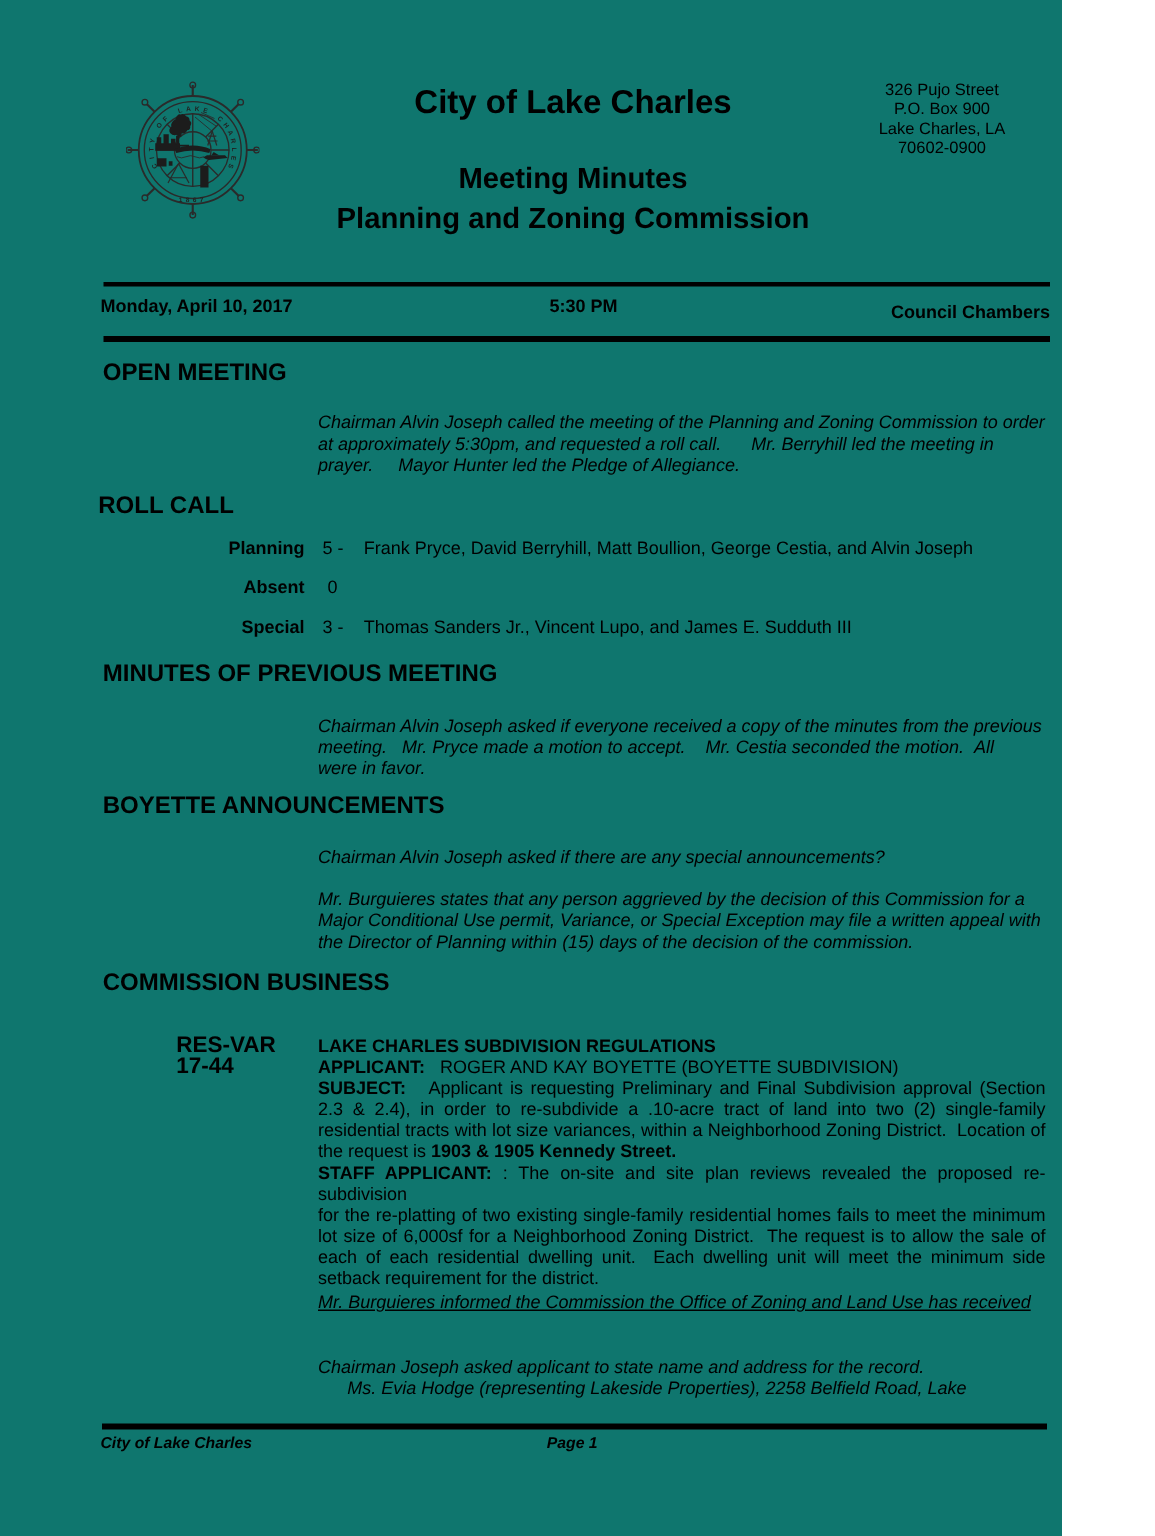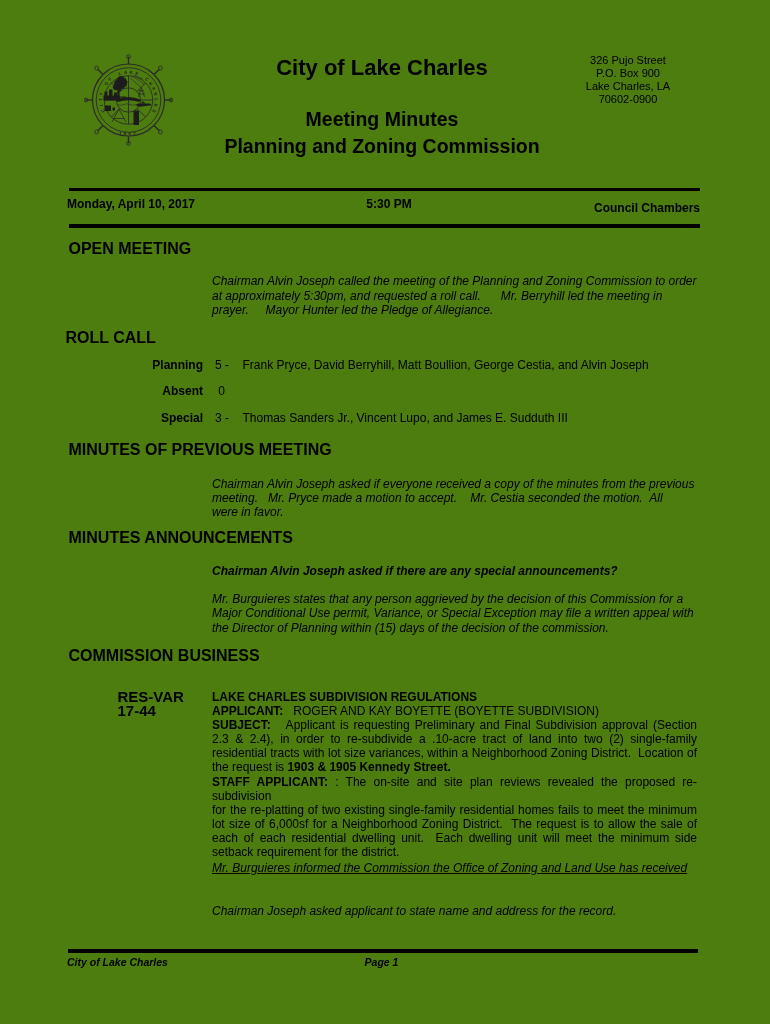--- a/index.html
+++ b/index.html
@@ -1,16 +1,16 @@
 <!DOCTYPE html>
 <html><head>
 <meta charset="utf-8">
 <style>
   html,body{margin:0;padding:0;background:#ffffff;}
-  #page{position:relative;width:770px;height:1024px;background:#4d7c0f;overflow:hidden;
+  #page{position:relative;width:708px;height:1024px;background:#0f766e;overflow:hidden;
         font-family:"Liberation Sans",sans-serif;color:#000;}
   .abs{position:absolute;}
   .b{font-weight:bold;}
   .i{font-style:italic;}
   .body{font-size:12px;line-height:14.2px;}
   .hd{font-size:16px;font-weight:bold;line-height:16px;white-space:nowrap;}
   .jl{text-align:justify;text-align-last:justify;}
   .ll{text-align:left;text-align-last:left;}
   .nw{white-space:nowrap;}
 </style>
@@ -166,23 +166,23 @@
   <div class="abs body nw" style="left:242.5px;top:410.8px;line-height:14px;">Thomas Sanders Jr., Vincent Lupo, and James E. Sudduth III</div>
 
   <div class="abs hd" style="left:68.5px;top:441.8px;">MINUTES OF PREVIOUS MEETING</div>
 
   <div class="abs body i" style="left:212px;top:476.7px;width:485px;">
     <div class="nw">Chairman Alvin Joseph asked if everyone received a copy of the minutes from the previous</div>
     <div class="nw">meeting.&nbsp;&nbsp;&nbsp;Mr. Pryce made a motion to accept.&nbsp;&nbsp;&nbsp;&nbsp;Mr. Cestia seconded the motion.&nbsp;&nbsp;All</div>
     <div class="nw">were in favor.</div>
   </div>
 
-  <div class="abs hd" style="left:68.5px;top:530.2px;">MINUTES ANNOUNCEMENTS</div>
-
-  <div class="abs body i nw" style="left:212px;top:563.8px;font-weight:bold;">Chairman Alvin Joseph asked if there are any special announcements?</div>
+  <div class="abs hd" style="left:68.5px;top:530.2px;">BOYETTE ANNOUNCEMENTS</div>
+
+  <div class="abs body i nw" style="left:212px;top:563.8px;">Chairman Alvin Joseph asked if there are any special announcements?</div>
 
   <div class="abs body i" style="left:212px;top:592.2px;width:485px;">
     <div class="nw">Mr. Burguieres states that any person aggrieved by the decision of this Commission for a</div>
     <div class="nw">Major Conditional Use permit, Variance, or Special Exception may file a written appeal with</div>
     <div class="nw">the Director of Planning within (15) days of the decision of the commission.</div>
   </div>
 
   <div class="abs hd" style="left:68.5px;top:647.7px;">COMMISSION BUSINESS</div>
 
   <div class="abs b" style="left:117.5px;top:690.2px;font-size:15px;line-height:14.2px;">RES-VAR<br>17-44</div>
@@ -200,20 +200,21 @@
     <div class="jl">each of each residential dwelling unit.&nbsp;&nbsp;Each dwelling unit will meet the minimum side</div>
     <div class="ll nw">setback requirement for the district.</div>
   </div>
 
   <div class="abs body i" style="left:212px;top:861px;width:485px;text-decoration:underline;">
     <div class="nw">Mr. Burguieres informed the Commission the Office of Zoning and Land Use has received</div>
   </div>
 
   <div class="abs body i" style="left:212px;top:903.8px;width:485px;">
     <div class="nw">Chairman Joseph asked applicant to state name and address for the record.</div>
+    <div class="nw" style="text-indent:19.5px;">Ms. Evia Hodge (representing Lakeside Properties), 2258 Belfield Road, Lake</div>
   </div>
 
   <div class="abs" style="left:68px;top:949px;width:630px;height:3.5px;background:#000;"></div>
 
   <div class="abs b i nw" style="left:67px;top:956.3px;font-size:10.5px;line-height:13px;">City of Lake Charles</div>
 
   <div class="abs b i nw" style="left:331.5px;top:956.3px;width:100px;text-align:center;font-size:10.5px;line-height:13px;">Page 1</div>
 
 </div>
 

